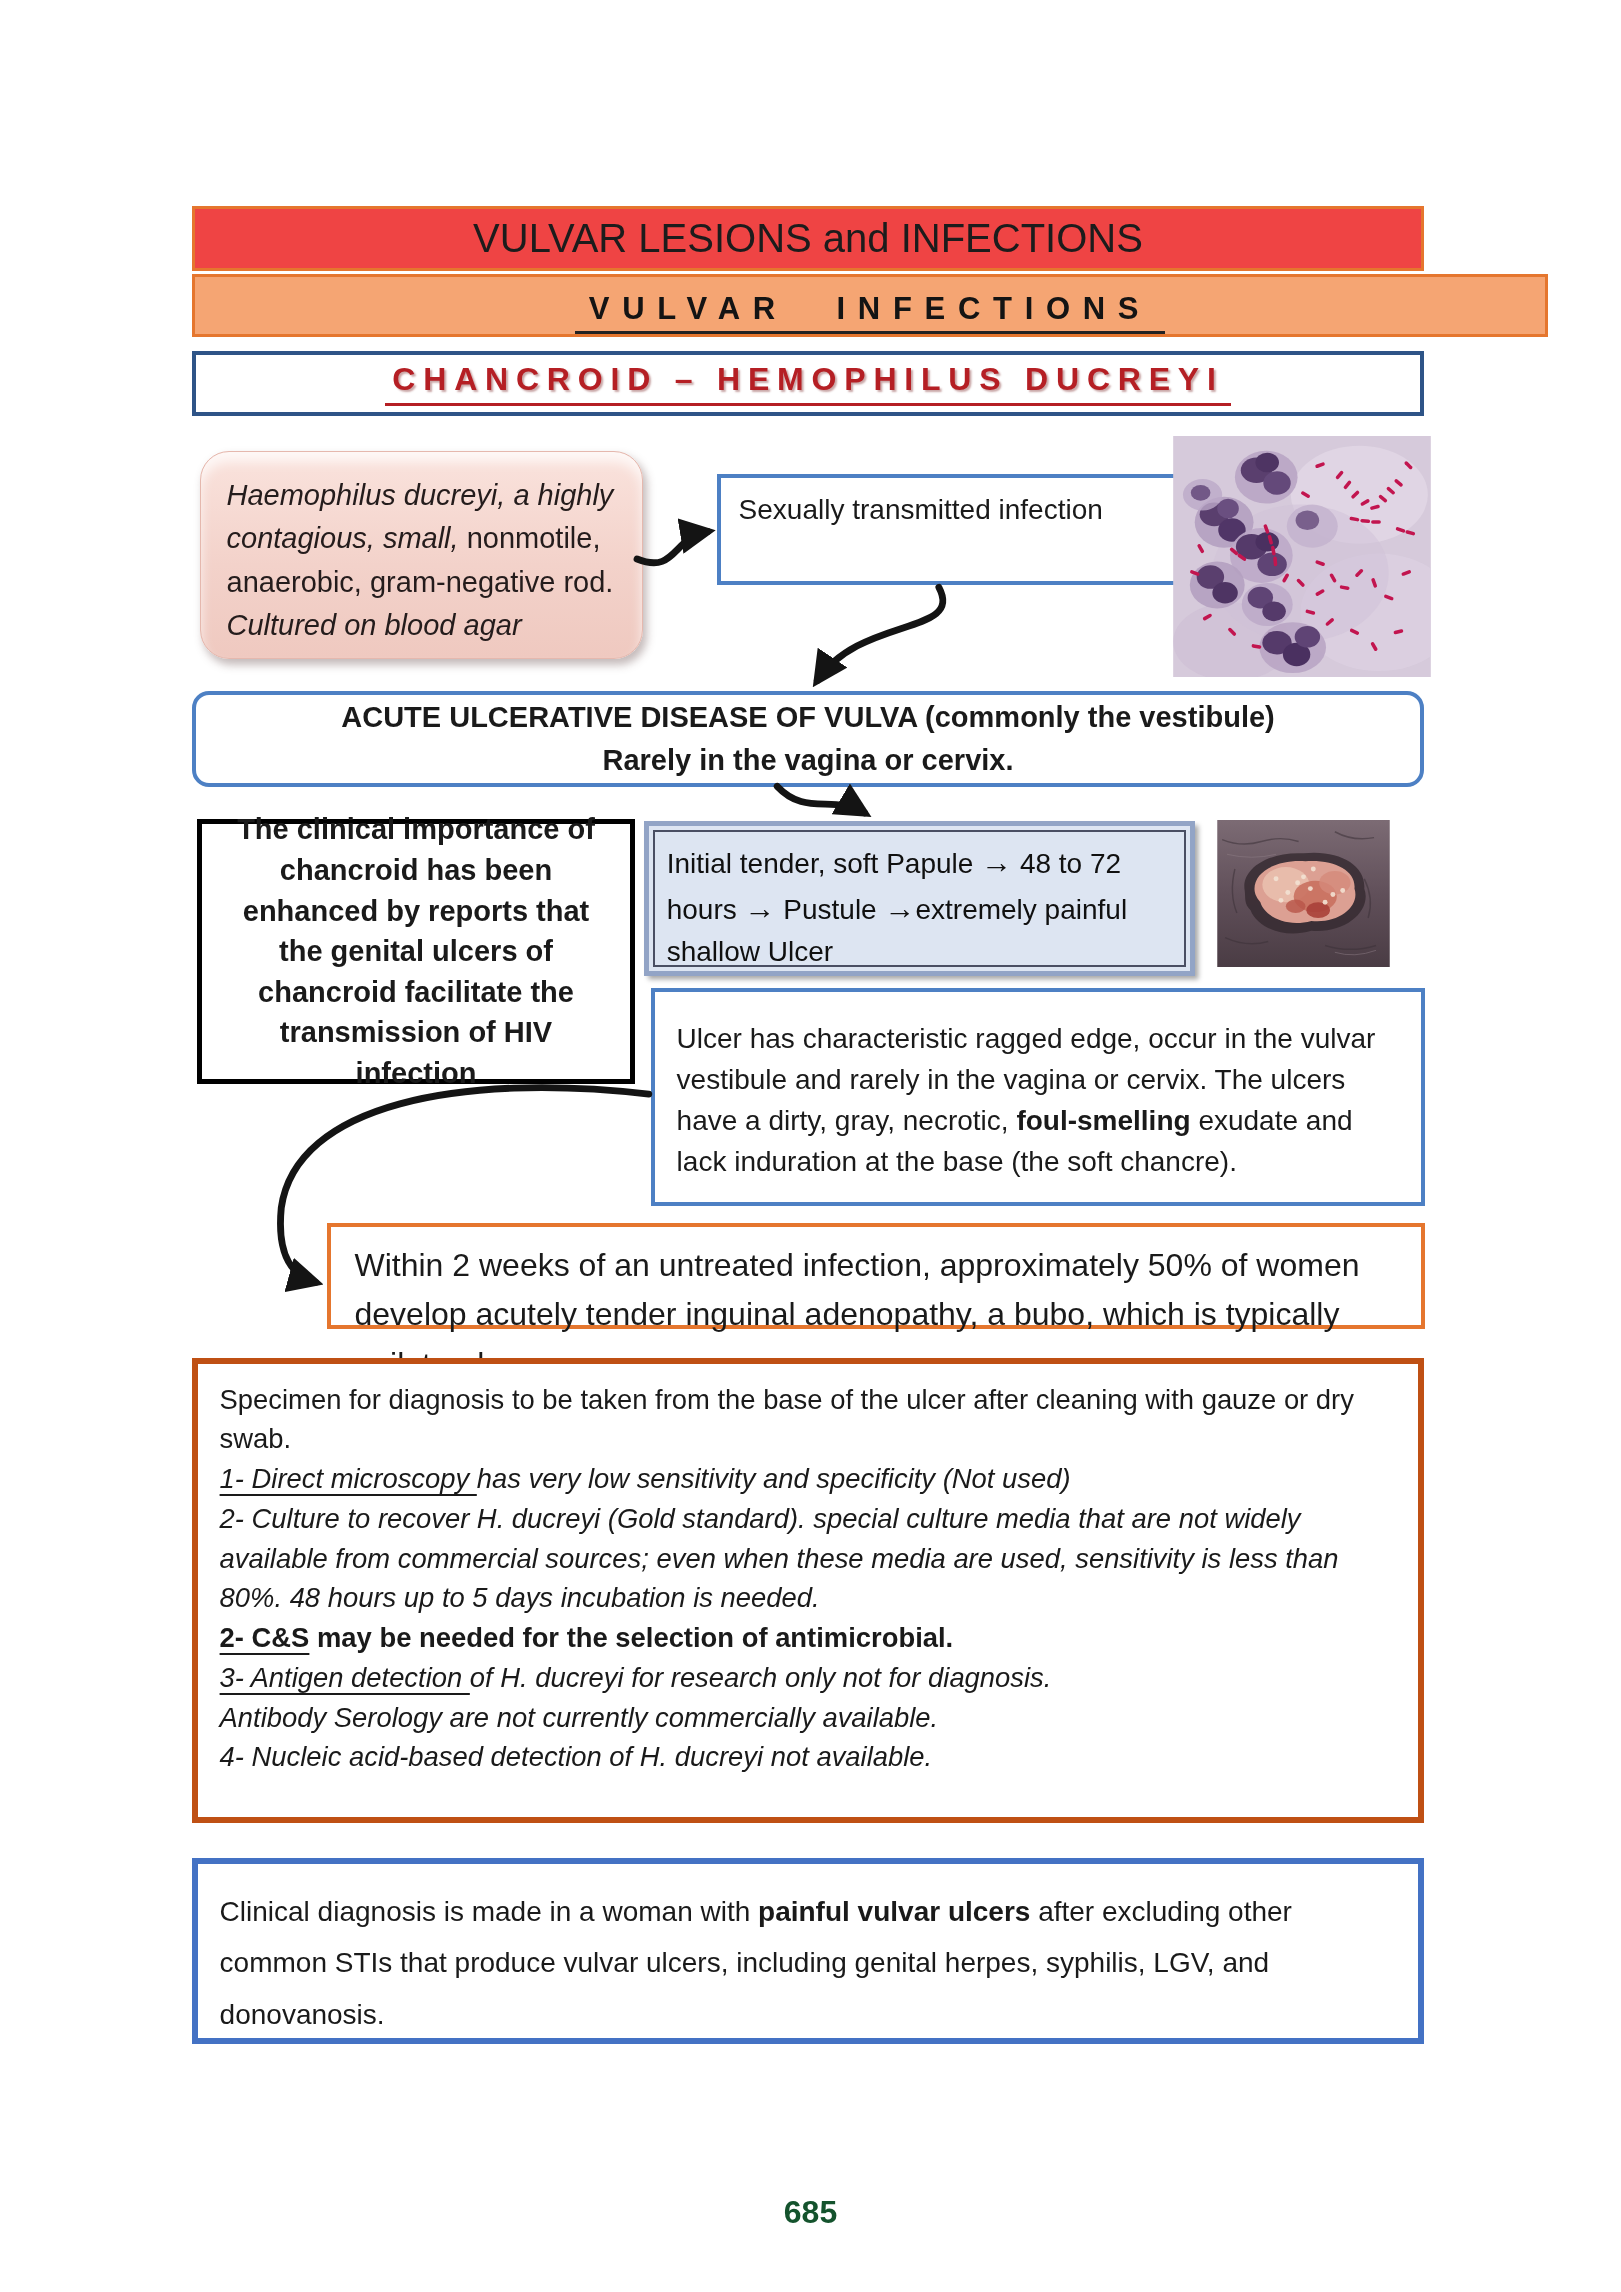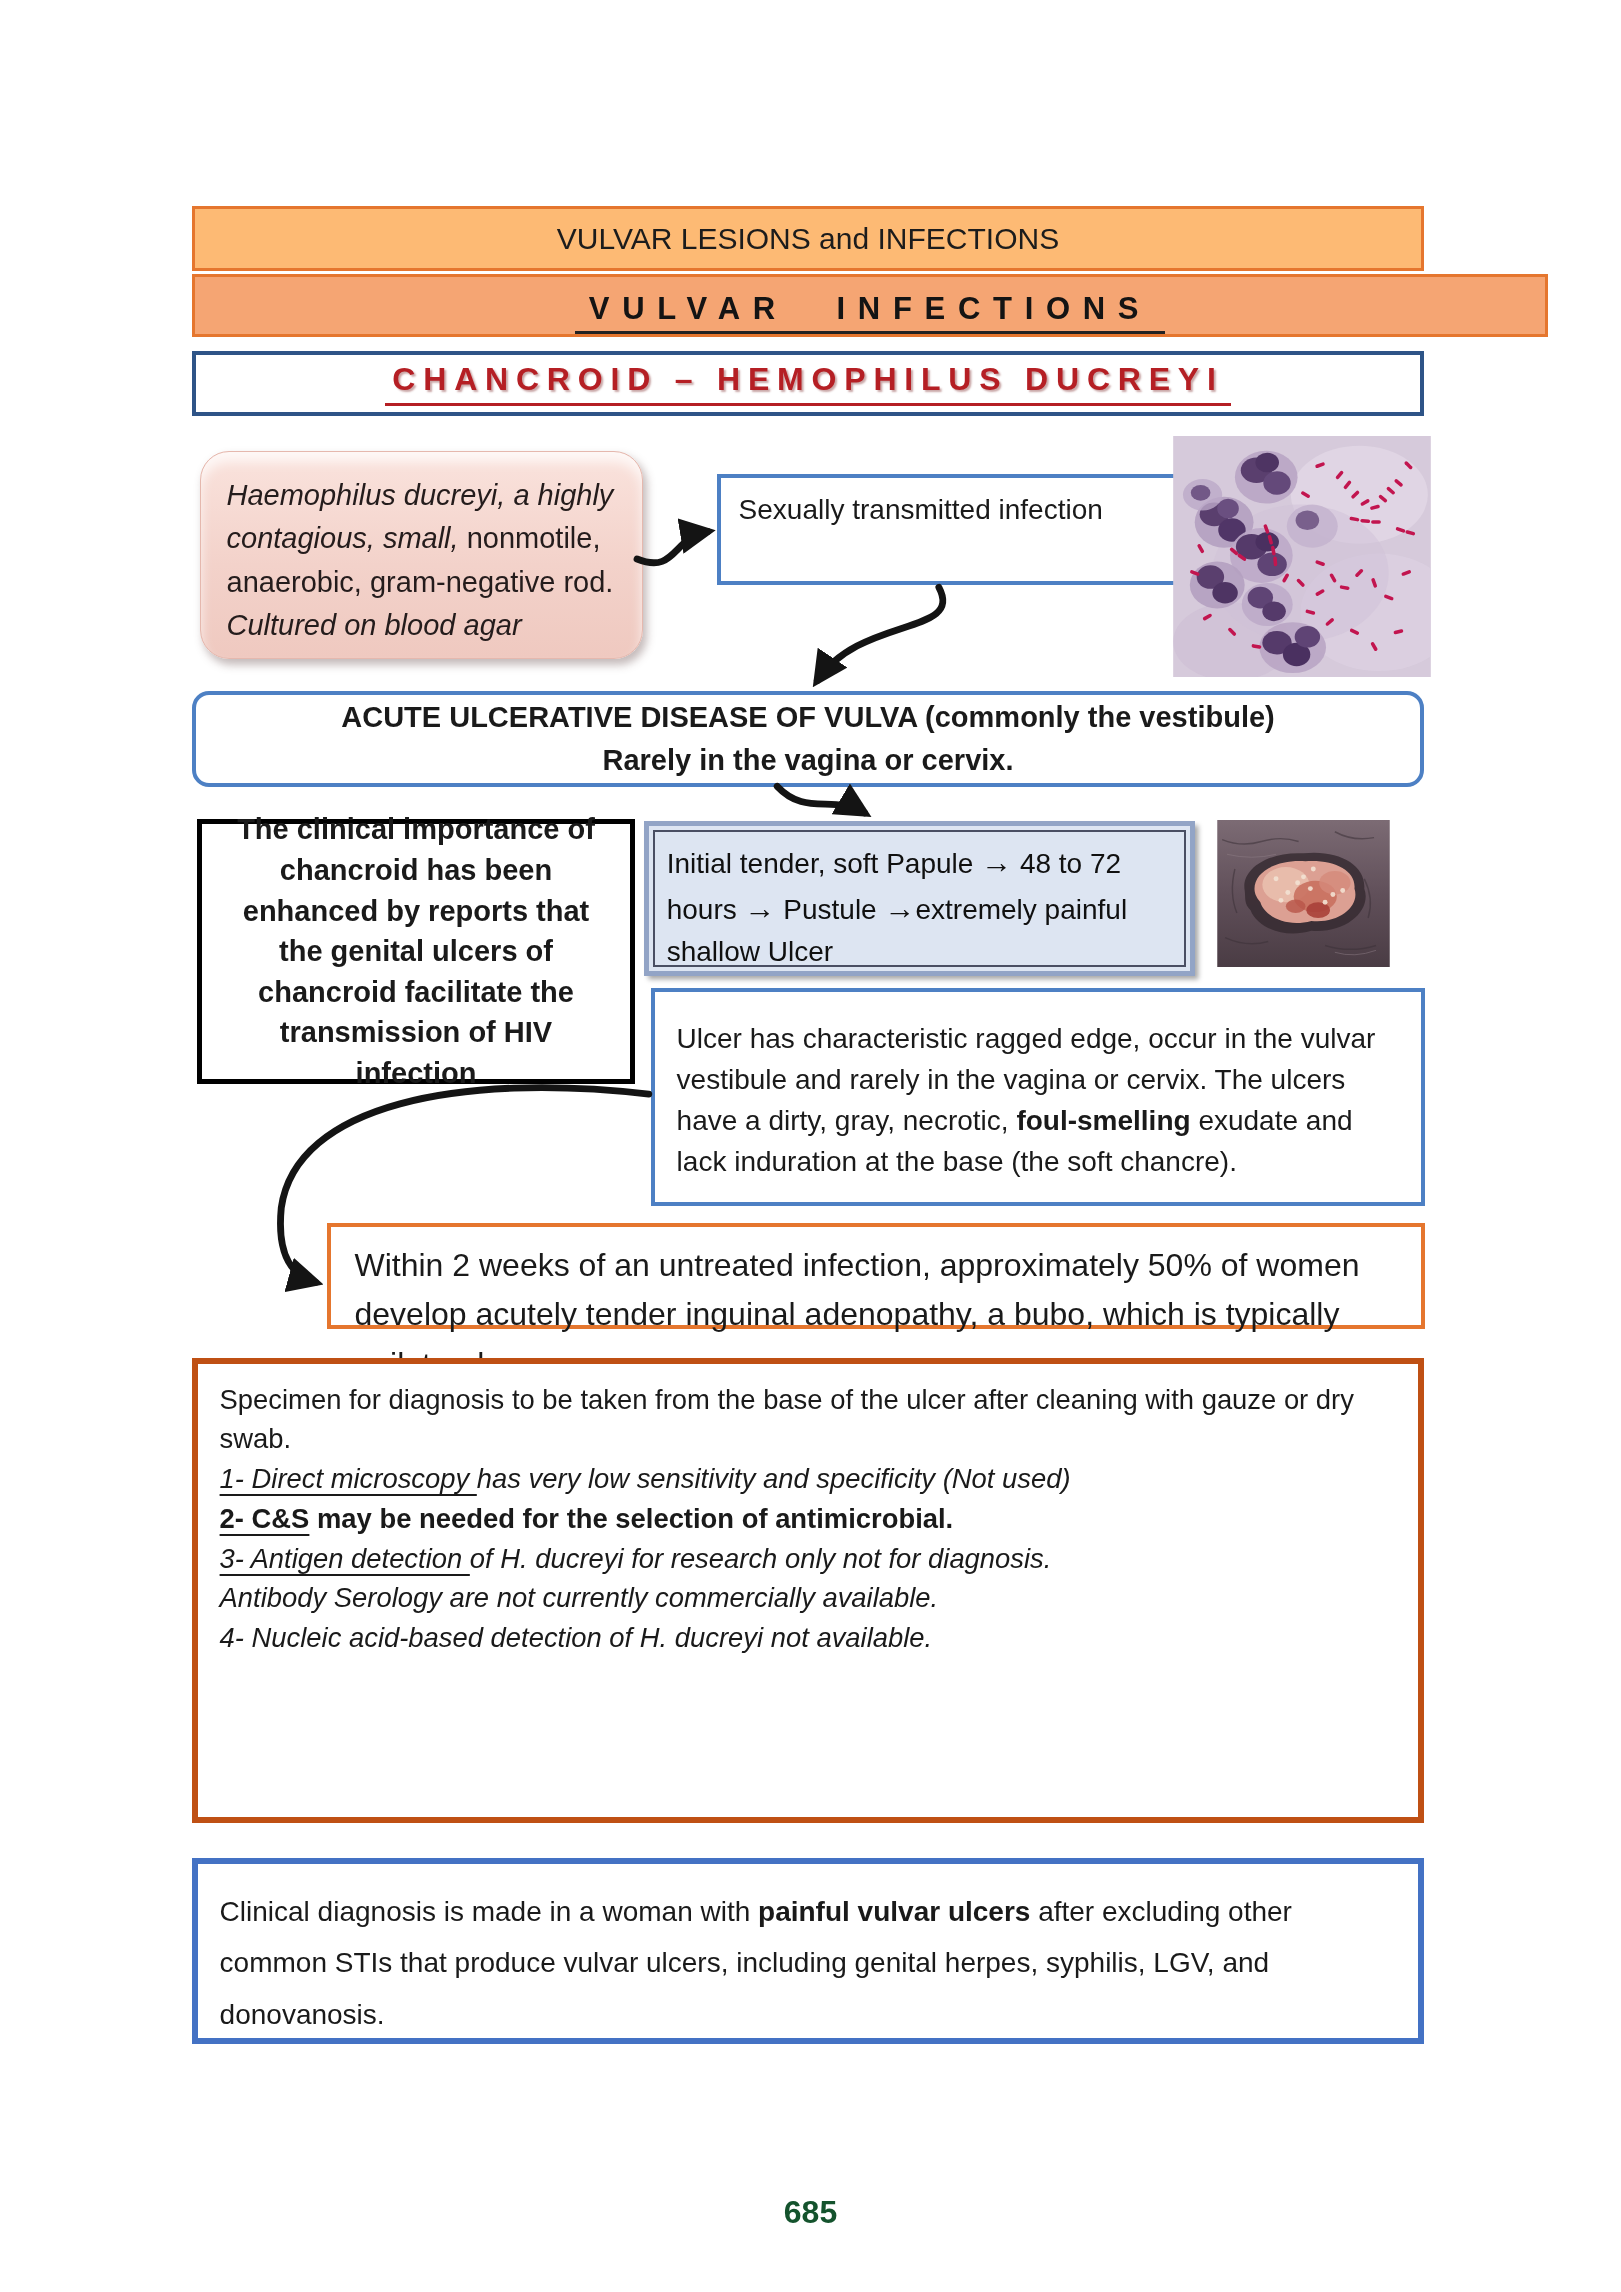--- a/index.html
+++ b/index.html
@@ -7,23 +7,23 @@
   body {
     width:1621px; height:2293px; position:relative;
     font-family:"Liberation Sans","DejaVu Sans",sans-serif;
     color:#1a1a1a;
   }
   .abs { position:absolute; }
 
   
   .box-green {
     left:192px; top:206px; width:1232px; height:65px;
-    background:#fdba74; border:3.9px solid #e5762e;
+    background:#ef4444; border:3.9px solid #e5762e;
     display:flex; align-items:center; justify-content:center;
-    font-size:30px; color:#1c1c1c;
+    font-size:40px; color:#1c1c1c;
   }
   .box-orange {
     left:192px; top:274px; width:1356px; height:63px;
     background:#f5a573; border:3.9px solid #e5762e;
     display:flex; align-items:flex-end; justify-content:center;
   }
   .box-orange .ul-text {
     font-size:31px; font-weight:700; letter-spacing:12.7px; word-spacing:27.4px;
     border-bottom:3.9px solid #222; padding:0 13.7px 3.9px 13.7px; color:#141414;
   }
@@ -290,20 +290,21 @@
   <span>Ulcer has characteristic ragged edge, occur in the vulvar vestibule and rarely in the vagina or cervix. The ulcers have a dirty, gray, necrotic, </span><span class="bold">foul-smelling</span><span> exudate and lack induration at the base (the soft chancre).</span>
 </div>
 
 <div class="abs box-bubo">
   <span>Within 2 weeks of an untreated infection, approximately 50% of women develop acutely tender inguinal adenopathy, a bubo, which is typically unilateral.</span>
 </div>
 
 <div class="abs box-lab">
   <div>Specimen for diagnosis to be taken from the base of the ulcer after cleaning with gauze or dry swab.</div>
   <div class="italic"><span class="u-lead">1- Direct microscopy </span><span>has very low sensitivity and specificity (Not used)</span></div>
+  <div class="italic">2- Culture to recover H. ducreyi (Gold standard). special culture media that are not widely available from commercial sources; even when these media are used, sensitivity is less than 80%. 48 hours up to 5 days incubation is needed.</div>
   <div class="bold"><span class="u-lead">2- C&amp;S</span><span> may be needed for the selection of antimicrobial.</span></div>
   <div class="italic"><span class="u-lead">3- Antigen detection </span><span>of H. ducreyi for research only not for diagnosis.</span></div>
   <div class="italic">Antibody Serology are not currently commercially available.</div>
   <div class="italic">4- Nucleic acid-based detection of H. ducreyi not available.</div>
 </div>
 
 <div class="abs box-clinical">
   <span>Clinical diagnosis is made in a woman with </span><span class="bold">painful vulvar ulcers</span><span> after excluding other common STIs that produce vulvar ulcers, including genital herpes, syphilis, LGV, and donovanosis.</span>
 </div>
 

